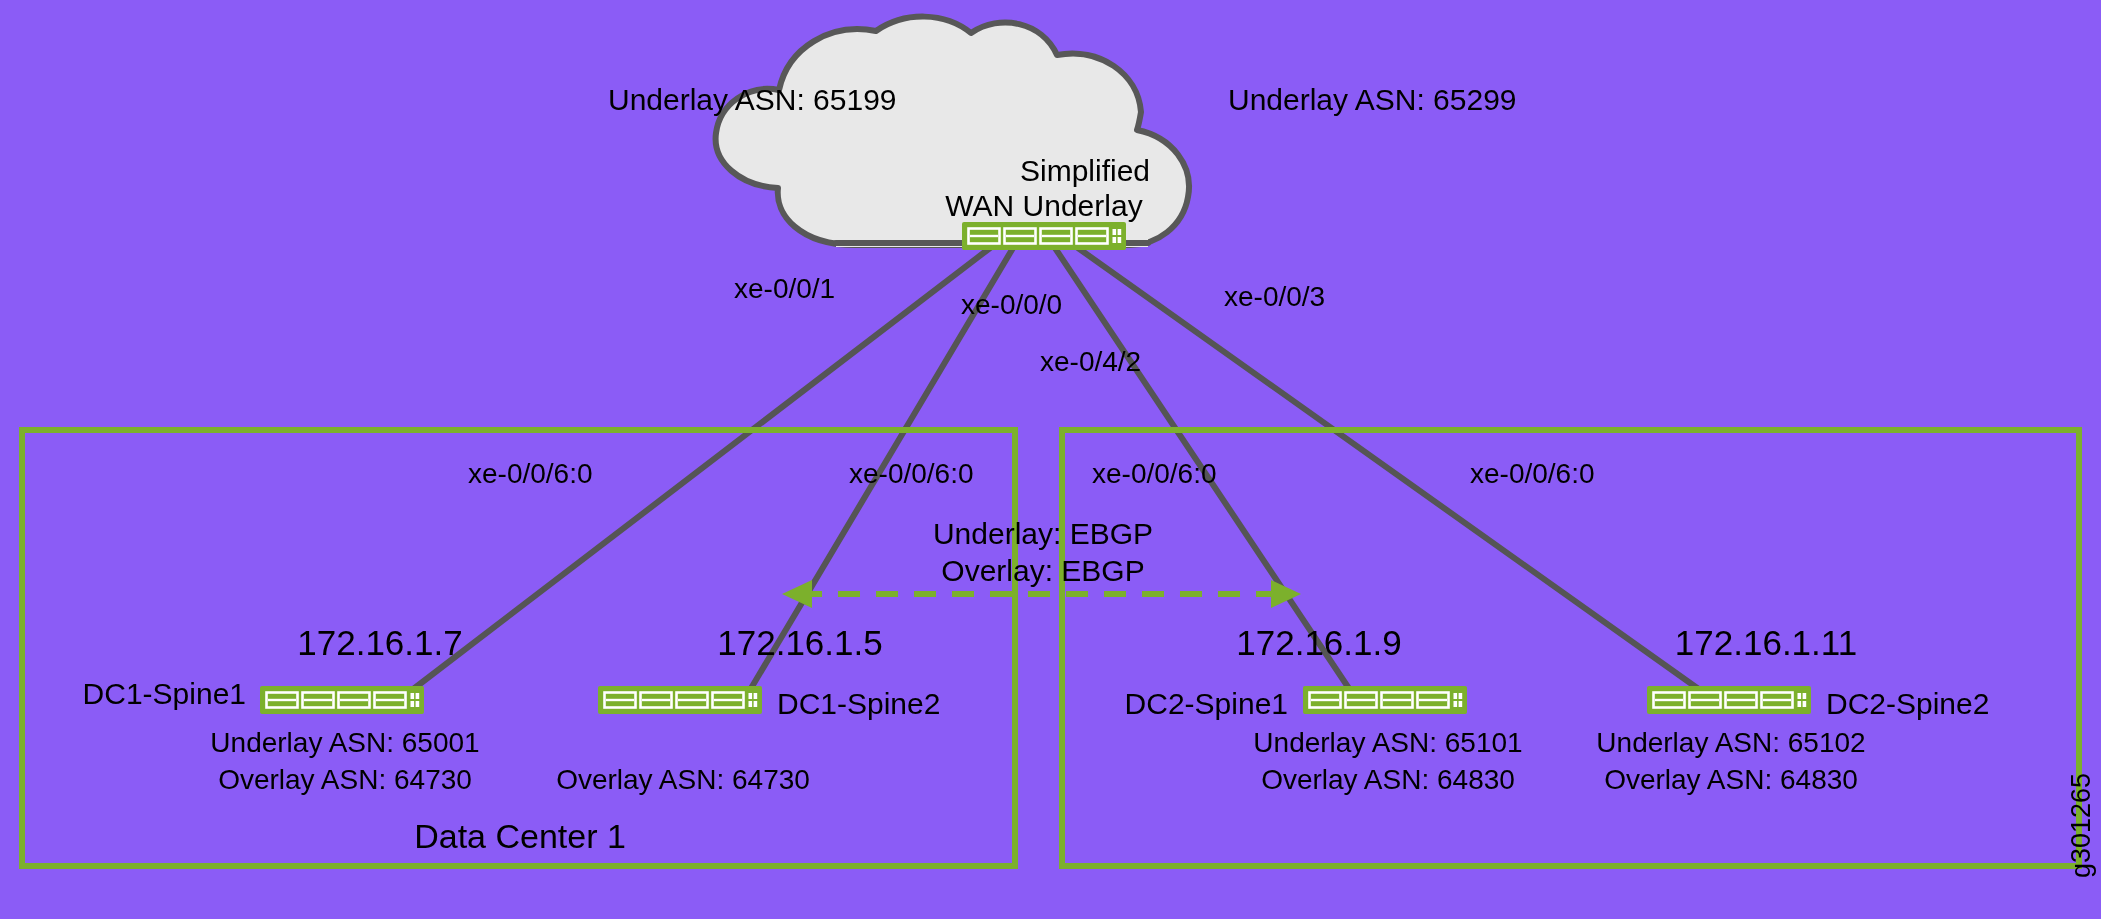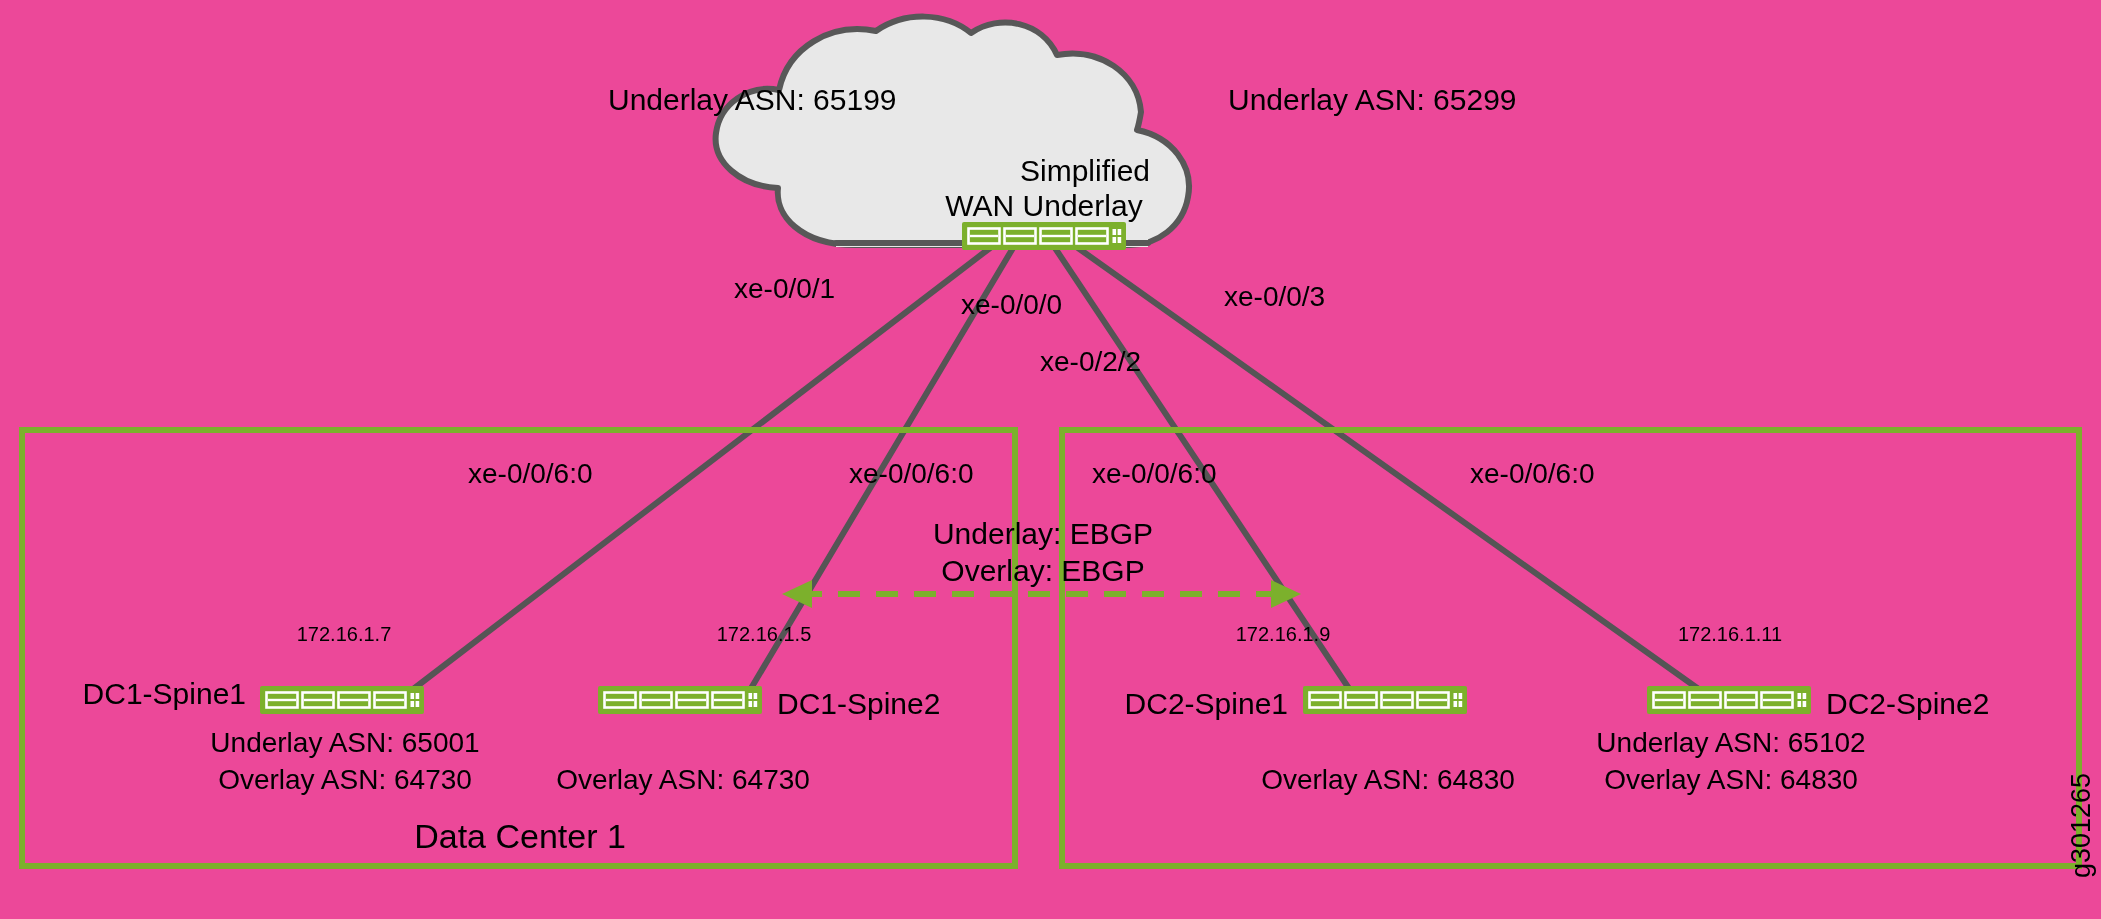--- a/index.html
+++ b/index.html
@@ -8,21 +8,21 @@
     background: #ffffff;
   }
   body {
     font-family: "Liberation Sans", sans-serif;
     color: #000000;
   }
   #canvas {
     position: relative;
     width: 2101px;
     height: 919px;
-    background: #ec4899;
+    background: #8b5cf6;
     overflow: hidden;
   }
   #diagram-svg {
     position: absolute;
     left: 0;
     top: 0;
     width: 2101px;
     height: 919px;
   }
   .lbl {
@@ -30,21 +30,21 @@
     white-space: pre;
     line-height: 1.22;
     color: #000000;
   }
   .lbl-center { transform: translateX(-50%); text-align: center; }
   .lbl-right  { transform: translateX(-100%); text-align: right; }
 
   .t-asn-wan   { font-size: 30px; }
   .t-cloud     { font-size: 30px; text-align: center; }
   .t-iface     { font-size: 28px; }
-  .t-ip        { font-size: 20px; }
+  .t-ip        { font-size: 35px; margin-left: 36px; }
   .t-devname   { font-size: 30px; }
   .t-asn-spine { font-size: 28px; text-align: center; line-height: 1.30; }
   .t-proto     { font-size: 30px; text-align: center; line-height: 1.30; }
   .t-dcname    { font-size: 34px; }
 
   .watermark {
     position: absolute;
     font-size: 27px;
     color: #000000;
     transform-origin: left top;
@@ -141,21 +141,21 @@
   <div class="lbl t-asn-wan" style="left:1196px; top:82px;margin-left:32px;">Underlay ASN: 65299</div>
 
   <div class="lbl t-cloud lbl-center" style="left:1044px; top:153px;margin-left:41px;">Simplified</div>
 
   <div class="lbl t-cloud lbl-center" style="left:1044px; top:188px;">WAN Underlay</div>
 
   <div class="lbl t-iface" style="left:734px; top:272px;">xe-0/0/1</div>
 
   <div class="lbl t-iface" style="left:961px; top:288px;">xe-0/0/0</div>
 
-  <div class="lbl t-iface" style="left:1040px; top:345px;">xe-0/2/2</div>
+  <div class="lbl t-iface" style="left:1040px; top:345px;">xe-0/4/2</div>
 
   <div class="lbl t-iface" style="left:1224px; top:280px;">xe-0/0/3</div>
 
   <div class="lbl t-iface" style="left:468px; top:457px;">xe-0/0/6:0</div>
 
   <div class="lbl t-iface" style="left:849px; top:457px;">xe-0/0/6:0</div>
 
   <div class="lbl t-iface" style="left:1092px; top:457px;">xe-0/0/6:0</div>
 
   <div class="lbl t-iface" style="left:1470px; top:457px;">xe-0/0/6:0</div>
@@ -176,20 +176,21 @@
 
   <div class="lbl t-devname" style="left:777px; top:686px;">DC1-Spine2</div>
 
 
   <div class="lbl t-asn-spine lbl-center" style="left:683px; top:762px;">Overlay ASN: 64730</div>
 
   <div class="lbl t-ip lbl-center" style="left:1283px; top:622px;">172.16.1.9</div>
 
   <div class="lbl t-devname lbl-right" style="left:1288px; top:686px;">DC2-Spine1</div>
 
+  <div class="lbl t-asn-spine lbl-center" style="left:1388px; top:725px;">Underlay ASN: 65101</div>
 
   <div class="lbl t-asn-spine lbl-center" style="left:1388px; top:762px;">Overlay ASN: 64830</div>
 
   <div class="lbl t-ip lbl-center" style="left:1730px; top:622px;">172.16.1.11</div>
 
   <div class="lbl t-devname" style="left:1826px; top:686px;">DC2-Spine2</div>
 
   <div class="lbl t-asn-spine lbl-center" style="left:1731px; top:725px;">Underlay ASN: 65102</div>
 
   <div class="lbl t-asn-spine lbl-center" style="left:1731px; top:762px;">Overlay ASN: 64830</div>

